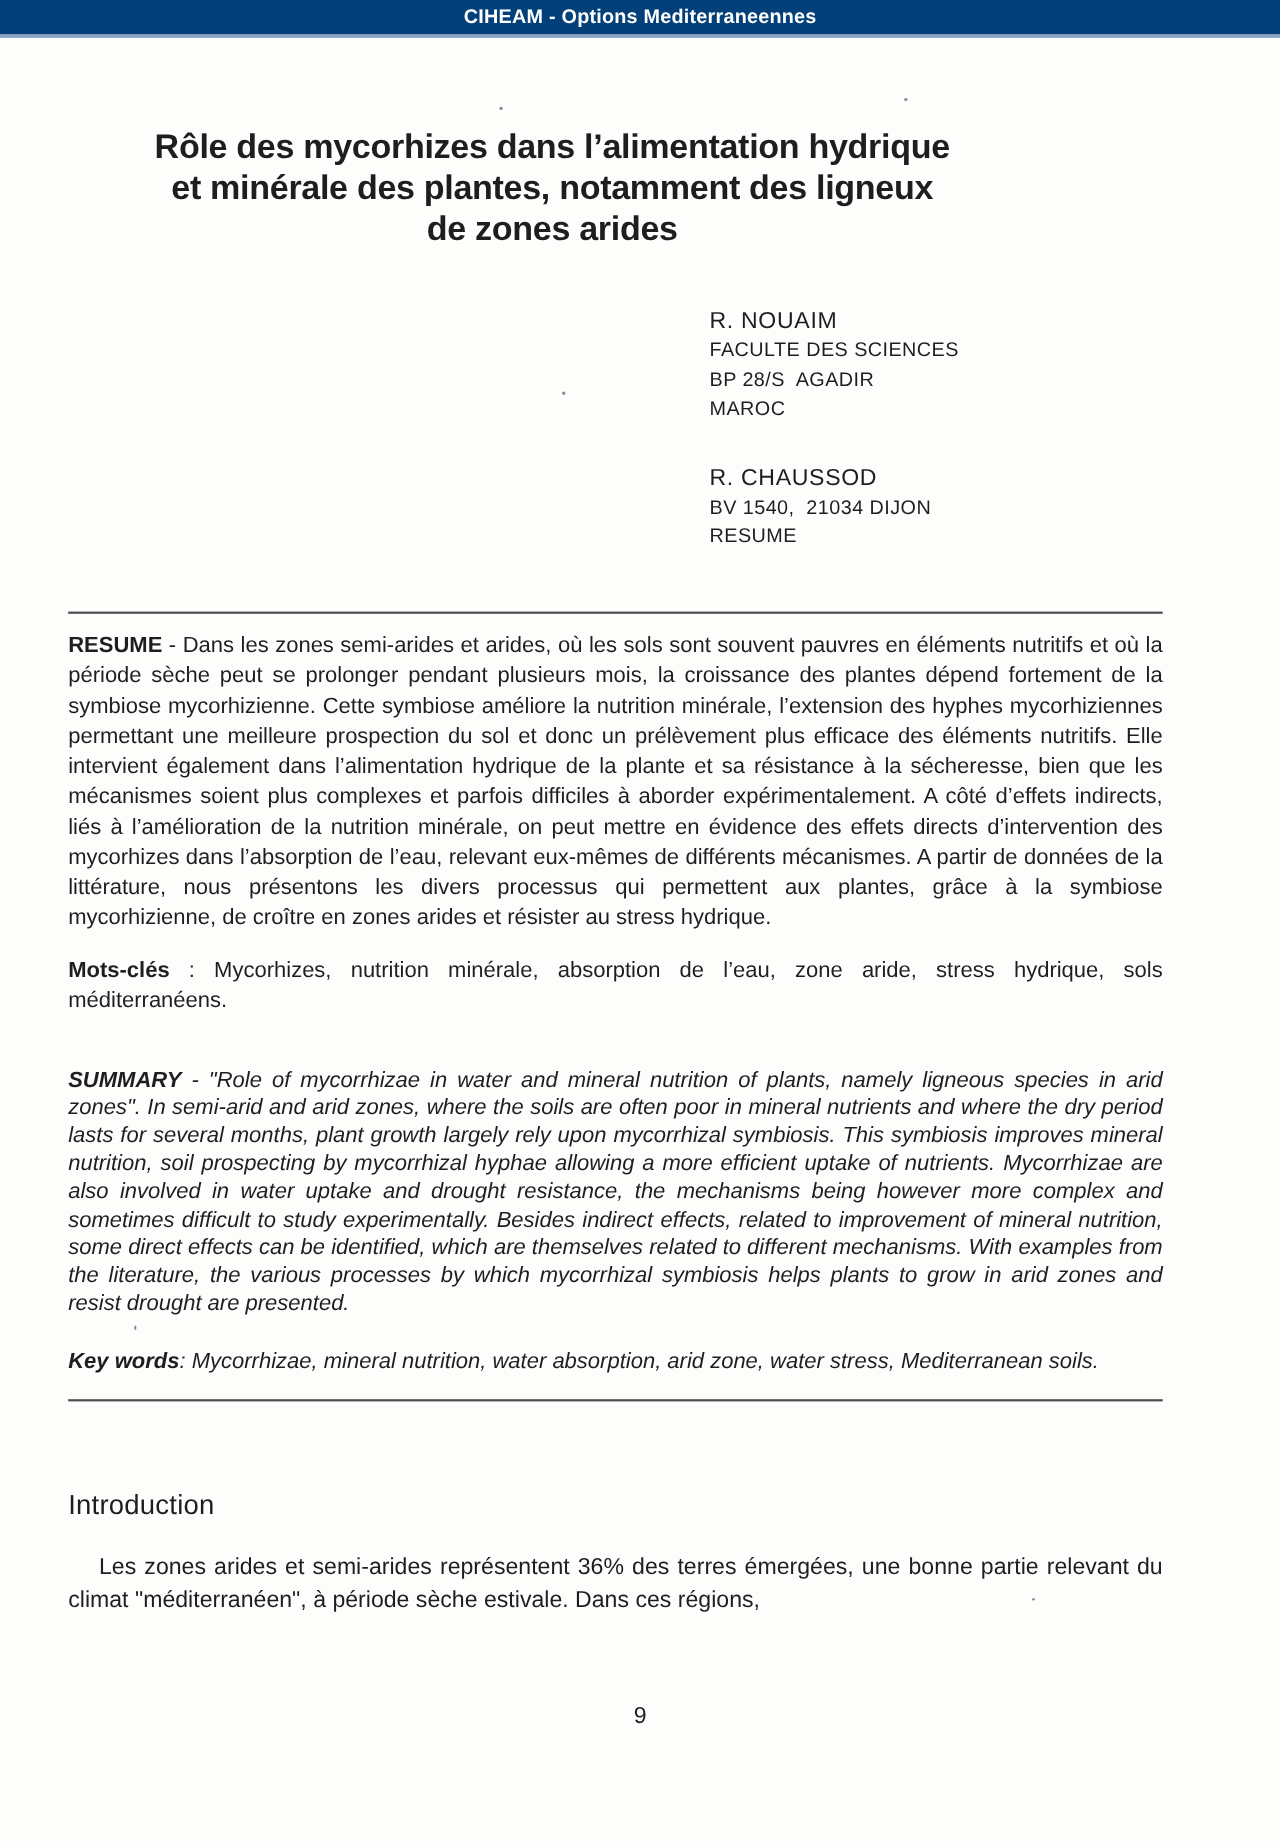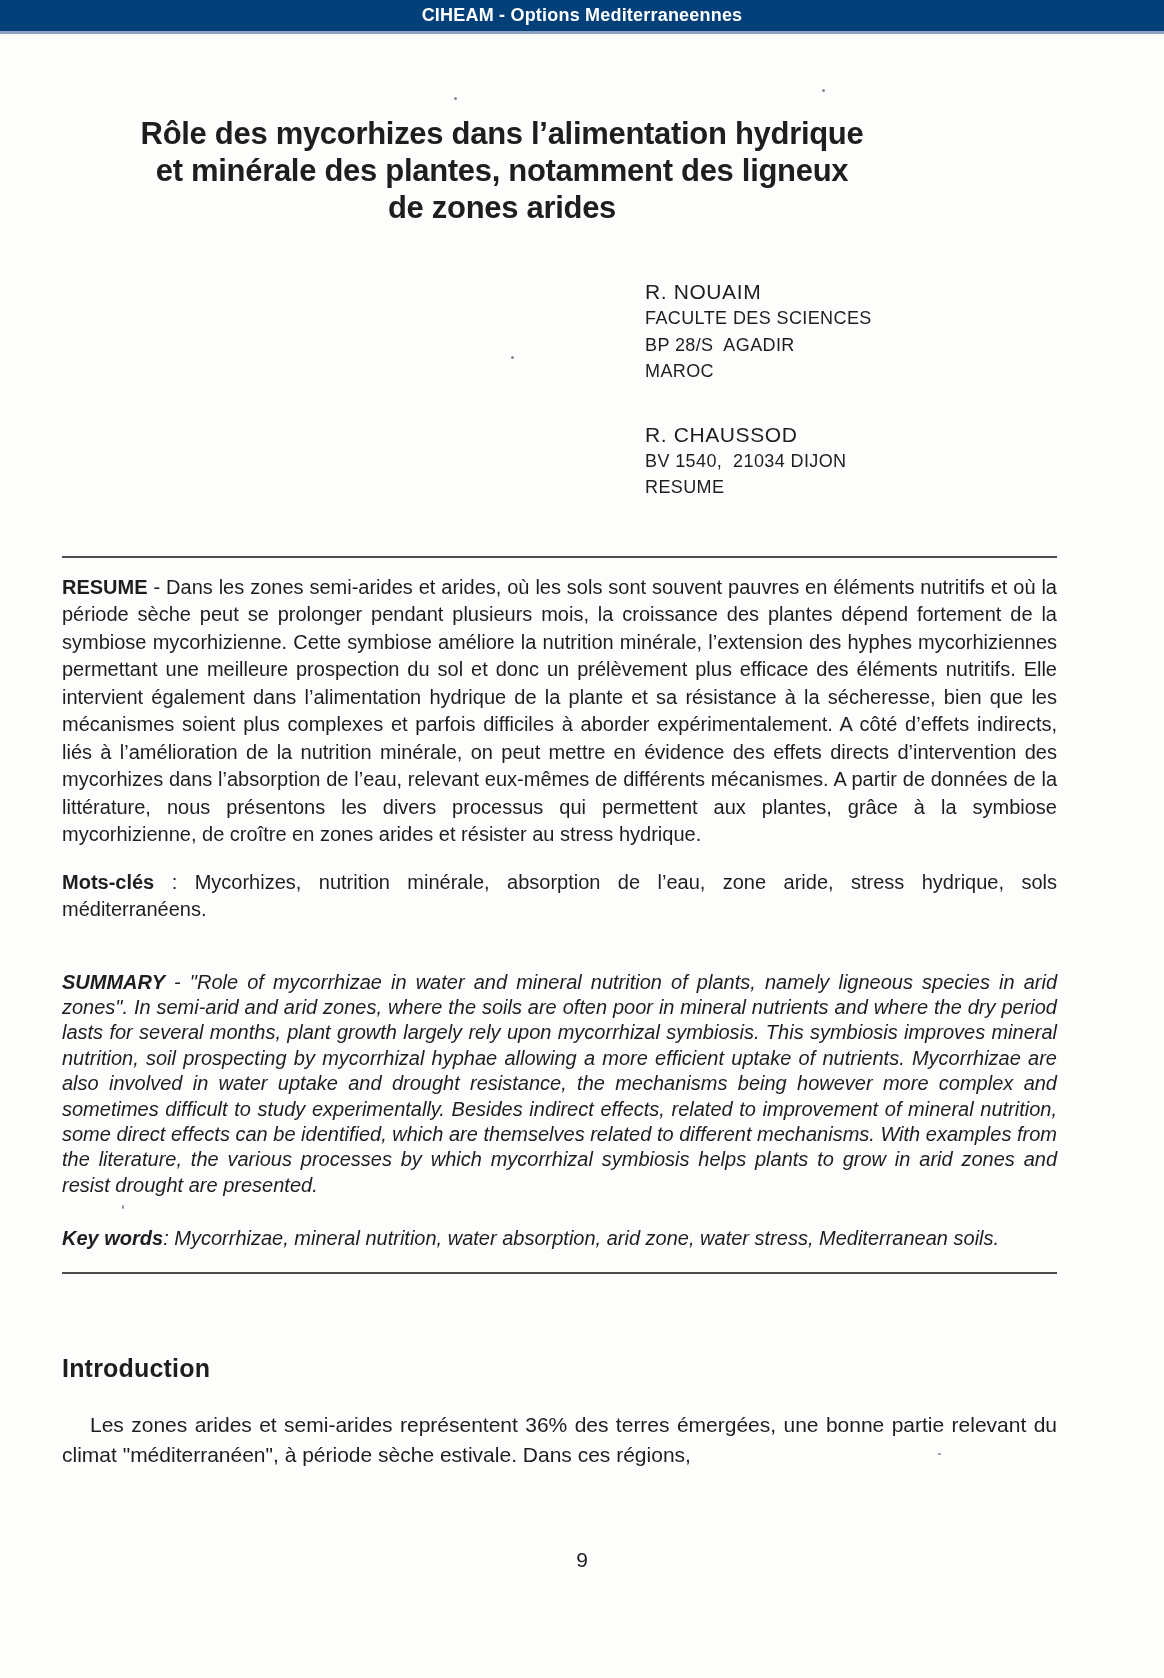--- a/index.html
+++ b/index.html
@@ -83,21 +83,21 @@
     margin-top: 27px;
     font-size: 20px;
     font-style: italic;
     line-height: 27px;
     text-align: justify;
   }
   .bold { font-weight: bold; }
   .section-heading {
     margin-top: 80px;
     font-size: 25px;
-    font-weight: bold;
+    font-weight: normal;
     letter-spacing: 0.2px;
   }
   .section-paragraph {
     margin-top: 27px;
     font-size: 21px;
     line-height: 30px;
     text-align: justify;
     text-indent: 28px;
   }
   .page-number {

